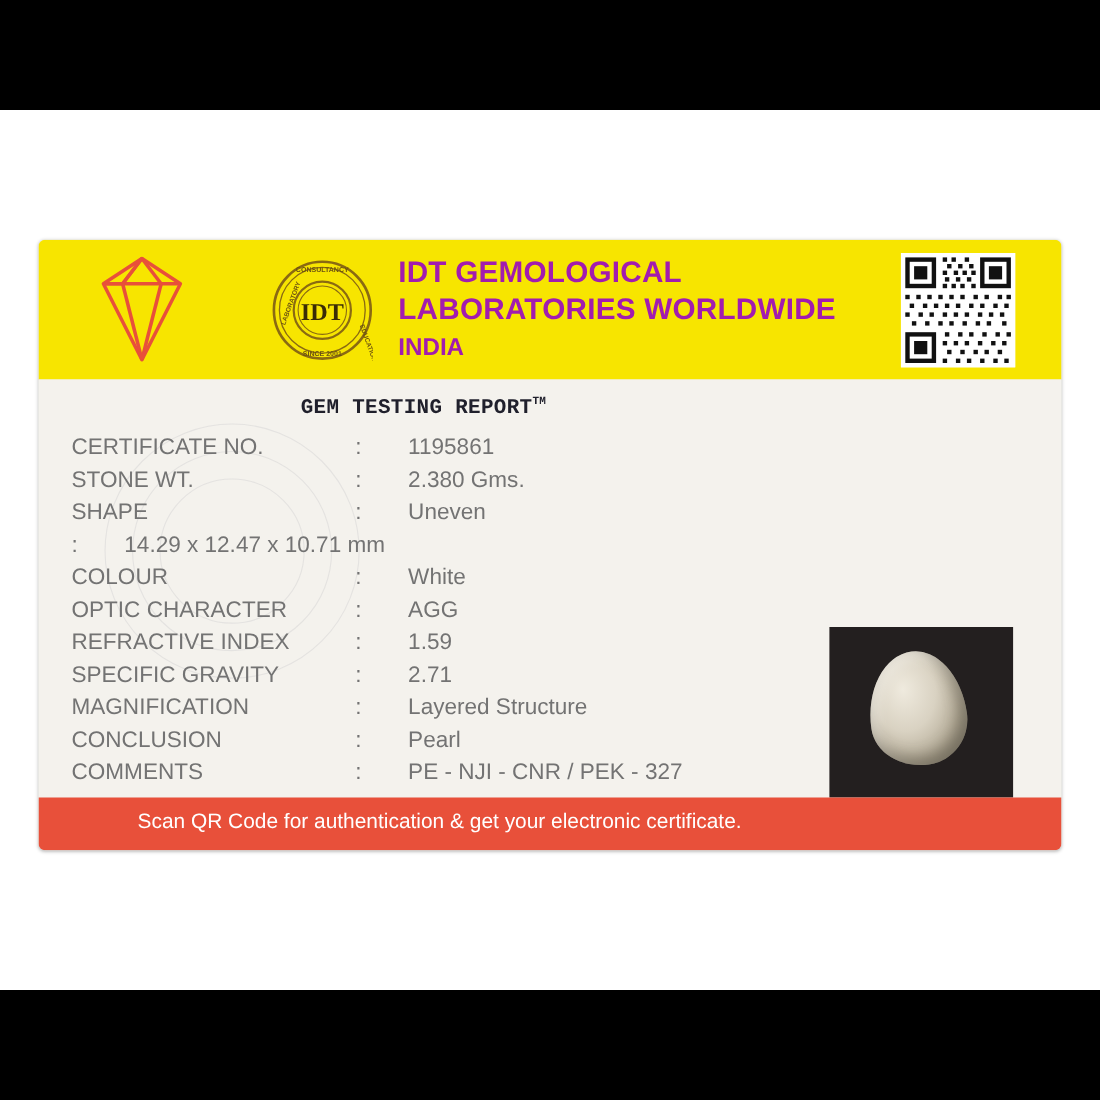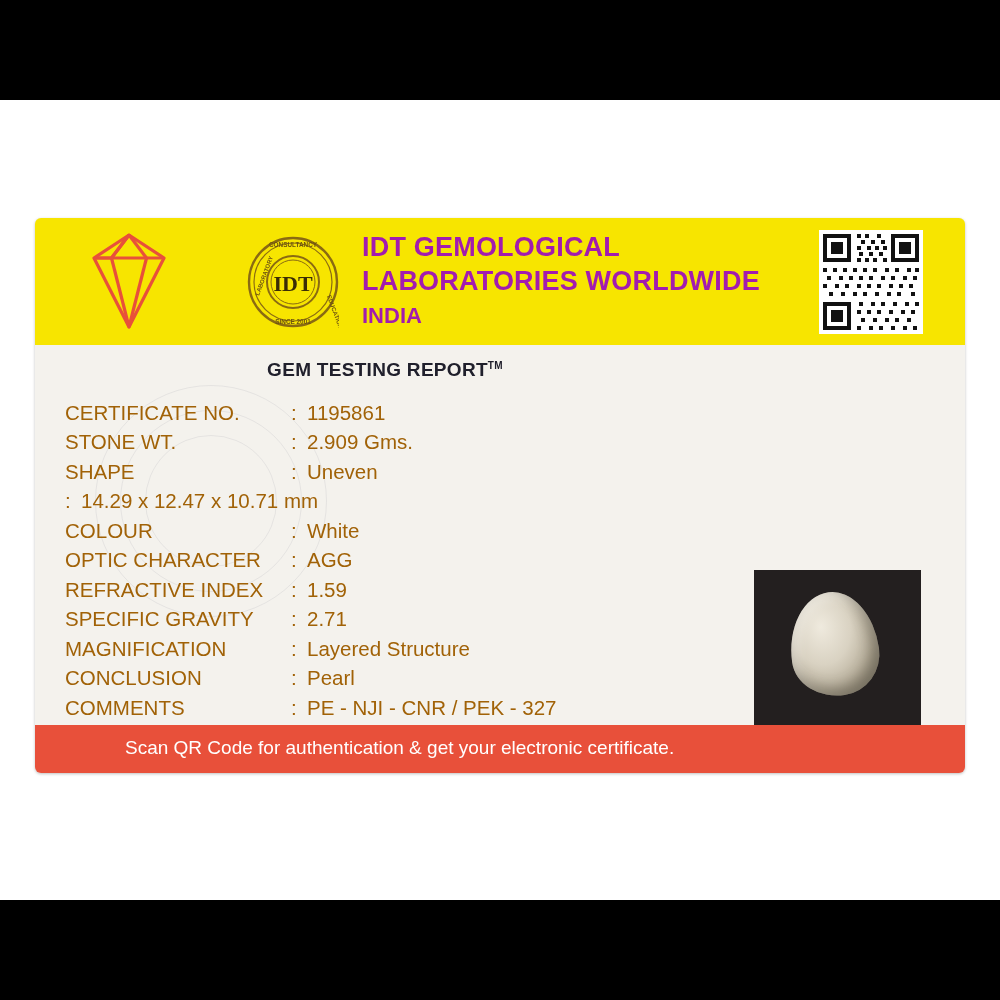--- a/index.html
+++ b/index.html
@@ -119,39 +119,41 @@
   #report-title {
     position: absolute;
     left: 0;
     top: 14px;
     width: 700px;
     text-align: center;
     font-weight: bold;
     font-size: 19px;
     color: #20202c;
     letter-spacing: 0.3px;
+    font-family: Liberation Mono, monospace;
   }
   #report-title sup {
     font-size: 10px;
     vertical-align: super;
   }
 
   #fields {
     position: absolute;
     left: 30px;
     top: 50px;
     width: 640px;
   }
   .field-row {
     display: flex;
-    align-items: flex-end;
+    align-items: flex-start;
     height: 29.5px;
     font-size: 20.5px;
-    color: #a16207;
+    color: #737373;
     white-space: nowrap;
+    gap: 32px;
   }
   .field-label {
     width: 226px;
     flex: 0 0 226px;
   }
   .field-colon {
     width: 16px;
     flex: 0 0 16px;
   }
   .field-value {
@@ -352,21 +354,21 @@
 
         <div id="fields">
           <div class="field-row">
             <div class="field-label">CERTIFICATE NO.</div>
             <div class="field-colon">:</div>
             <div class="field-value">1195861</div>
           </div>
           <div class="field-row">
             <div class="field-label">STONE WT.</div>
             <div class="field-colon">:</div>
-            <div class="field-value">2.909 Gms.</div>
+            <div class="field-value">2.380 Gms.</div>
           </div>
           <div class="field-row">
             <div class="field-label">SHAPE</div>
             <div class="field-colon">:</div>
             <div class="field-value">Uneven</div>
           </div>
           <div class="field-row">
             <div class="field-colon">:</div>
             <div class="field-value">14.29 x 12.47 x 10.71 mm</div>
           </div>

